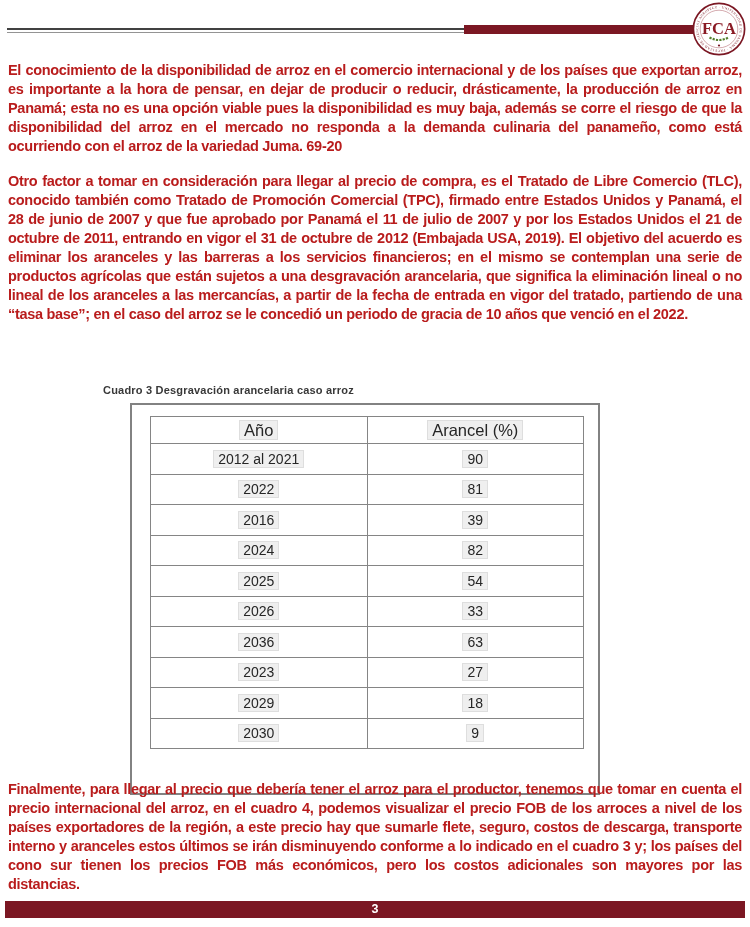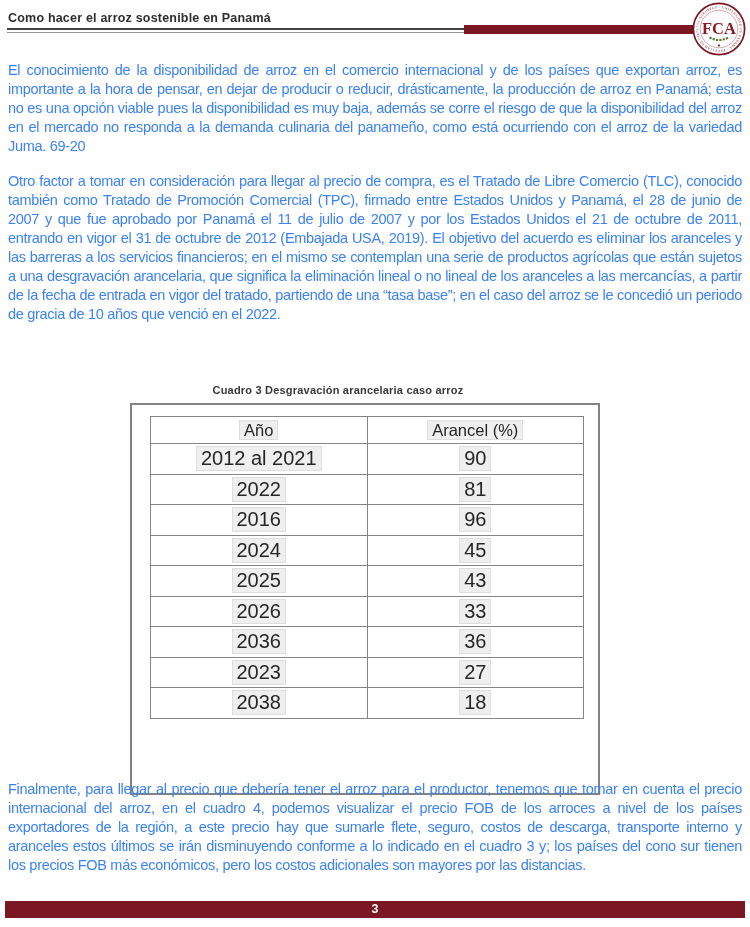--- a/index.html
+++ b/index.html
@@ -22,66 +22,65 @@
   }
   .header-accent-bar{
     position:absolute;left:464px;top:25px;width:277px;height:9px;
     background:var(--maroon);
   }
   .logo{position:absolute;left:692px;top:2px;}
   
   .para{
     position:absolute;left:8px;width:734px;
     font-size:14.5px;line-height:19px;letter-spacing:-0.3px;
-    text-align:justify;color:#3b82f6;
+    text-align:justify;color:#b91c1c;font-weight:bold;
   }
   #p1{top:61px;}
   #p2{top:172px;}
   #p3{top:780px;}
   
   .table-caption{
     position:absolute;left:103px;top:384px;width:470px;
-    text-align:center;font-size:11px;font-weight:bold;color:#383838;
+    font-size:11px;font-weight:bold;color:#383838;
     letter-spacing:.2px;
   }
   .table-box{
     position:absolute;left:130px;top:403px;width:470px;height:392px;
     border:2px solid #828282;box-sizing:border-box;
     padding:11px 14px 8px 18px;
   }
   table.tariff{
     width:100%;border-collapse:collapse;table-layout:fixed;padding-left:44px;
   }
   table.tariff th, table.tariff td{
     border:1.5px solid #858585;
     text-align:center;vertical-align:middle;
     font-weight:normal;color:#262626;
     padding:0;
   }
   table.tariff th{height:26px;font-size:16.5px;}
-  table.tariff td{height:29.5px;font-size:20px;}
+  table.tariff td{height:29.5px;font-size:14px;}
   .shade{
     background:#efefef;border:1px solid #dedede;
     padding:0 4px;display:inline-block;line-height:1.15;
   }
   
   .footer-bar{
     position:absolute;left:5px;top:901px;width:740px;height:17px;
     background:var(--maroon);
     color:#ffffff;text-align:center;
     font-size:12.5px;font-weight:bold;line-height:17px;
   }
   :root{--maroon:#7b1723;}
 </style>
 </head>
 <body>
 
 <div class="page">
 
-  <div class="page-title">Como hacer el arroz sostenible en Panamá</div>
   <div class="header-rule"></div>
   <div class="header-accent-bar"></div>
 
   <svg class="logo" width="54" height="54" viewBox="0 0 54 54">
     <circle cx="27" cy="27" r="25.6" fill="#ffffff" stroke="#7b1723" stroke-width="1.7"></circle>
     <circle cx="27" cy="27" r="18.8" fill="none" stroke="#a8545c" stroke-width="0.5"></circle>
     <defs>
       <path id="ringpath" d="M 27 6.2 A 20.8 20.8 0 1 1 26.99 6.2"></path>
     </defs>
     <text font-size="3.4" fill="#7b1723" letter-spacing="0.4" font-family="Liberation Serif, serif">
@@ -109,45 +108,49 @@
         <tr>
           <td><span class="shade">2012 al 2021</span></td>
           <td><span class="shade">90</span></td>
         </tr>
         <tr>
           <td><span class="shade">2022</span></td>
           <td><span class="shade">81</span></td>
         </tr>
         <tr>
           <td><span class="shade">2016</span></td>
-          <td><span class="shade">96</span></td>
+          <td><span class="shade">39</span></td>
         </tr>
         <tr>
           <td><span class="shade">2024</span></td>
-          <td><span class="shade">45</span></td>
+          <td><span class="shade">82</span></td>
         </tr>
         <tr>
           <td><span class="shade">2025</span></td>
-          <td><span class="shade">43</span></td>
+          <td><span class="shade">54</span></td>
         </tr>
         <tr>
           <td><span class="shade">2026</span></td>
           <td><span class="shade">33</span></td>
         </tr>
         <tr>
           <td><span class="shade">2036</span></td>
-          <td><span class="shade">36</span></td>
+          <td><span class="shade">63</span></td>
         </tr>
         <tr>
           <td><span class="shade">2023</span></td>
           <td><span class="shade">27</span></td>
         </tr>
         <tr>
-          <td><span class="shade">2038</span></td>
+          <td><span class="shade">2029</span></td>
           <td><span class="shade">18</span></td>
+        </tr>
+        <tr>
+          <td><span class="shade">2030</span></td>
+          <td><span class="shade">9</span></td>
         </tr>
       </tbody>
     </table>
   </div>
 
   <div class="para" id="p3">Finalmente, para llegar al precio que debería tener el arroz para el productor, tenemos que tomar en cuenta el precio internacional del arroz, en el cuadro 4, podemos visualizar el precio FOB de los arroces a nivel de los países exportadores de la región, a este precio hay que sumarle flete, seguro, costos de descarga, transporte interno y aranceles estos últimos se irán disminuyendo conforme a lo indicado en el cuadro 3 y; los países del cono sur tienen los precios FOB más económicos, pero los costos adicionales son mayores por las distancias.</div>
 
   <div class="footer-bar">
     <span>3</span>
   </div>

